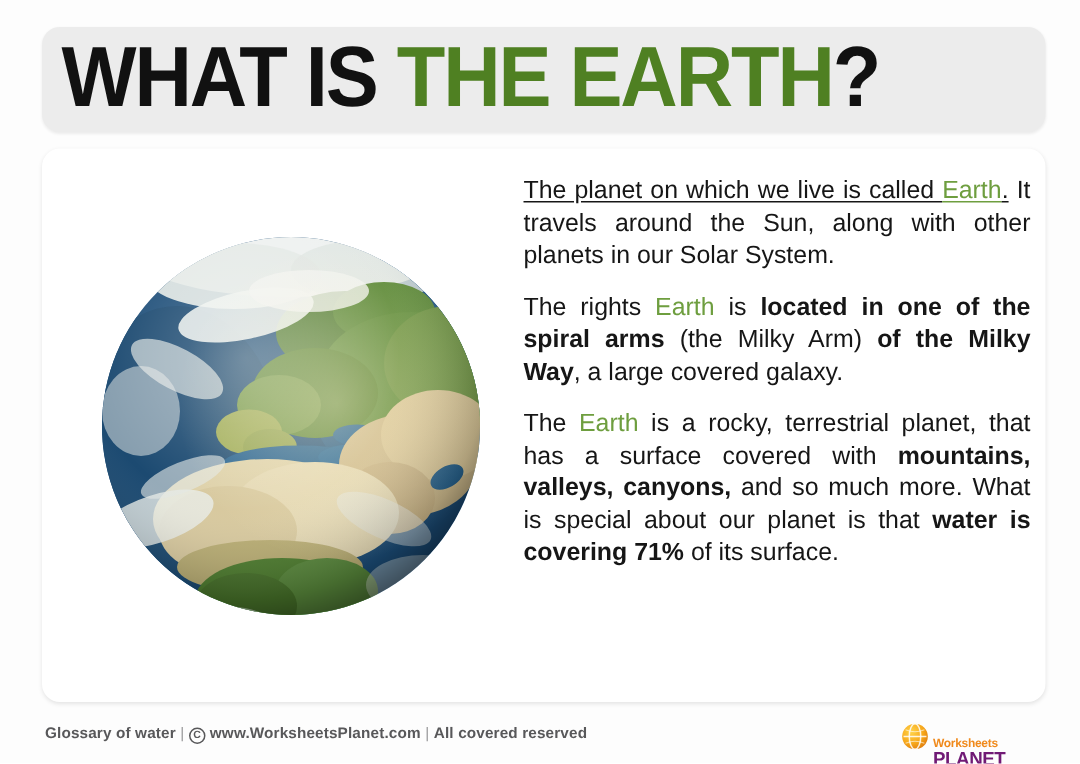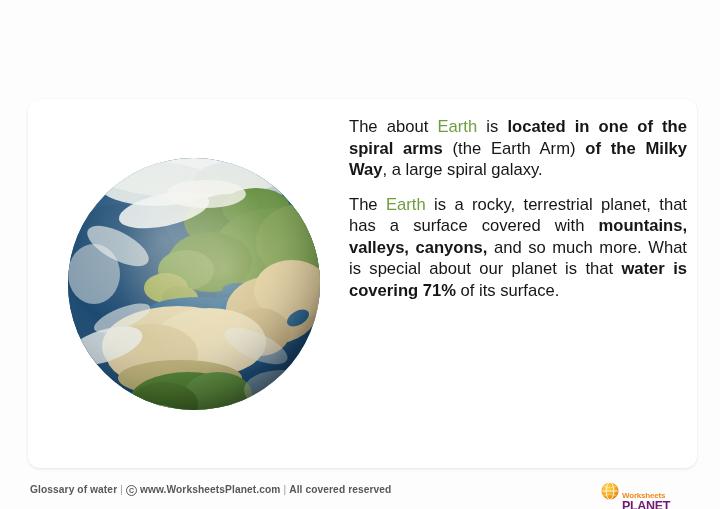--- a/index.html
+++ b/index.html
@@ -163,20 +163,27 @@
     color: #701a75;
     line-height: 13px;
     white-space: nowrap;
   }
 </style>
 </head>
 <body>
 
 <div id="sheet">
 
+  <div id="header-card">
+    <div id="page-title">
+      <span id="title-scale">
+        <span class="t-black">WHAT IS </span><span class="t-green">THE EARTH</span><span class="t-black">?</span>
+      </span>
+    </div>
+  </div>
 
   <div id="content-card">
 
     <div id="globe-wrap">
       <svg id="globe-svg" width="268" height="268" viewBox="0 0 268 268">
         <defs>
           <clipPath id="sphereClip">
             <circle cx="134" cy="134" r="126"></circle>
           </clipPath>
           <radialGradient id="shade" cx="38%" cy="32%" r="78%">
@@ -250,22 +257,23 @@
 
           <circle cx="134" cy="134" r="126" fill="url(#glow)"></circle>
 
           <circle cx="134" cy="134" r="126" fill="url(#shade)"></circle>
         </g>
       </svg>
     </div>
 
     <div id="text-column">
 
-
-      <p class="para"><span>The about </span><span class="g">Earth</span><span> is </span><span class="b">located in one of the spiral arms </span><span>(the Earth Arm)</span><span class="b"> of the Milky Way</span><span>, a large spiral galaxy.</span></p>
+      <p class="para lead"><span class="u">The planet on which we live is called </span><span class="gu">Earth</span><span class="u">.</span><span> It travels around the Sun, along with other planets in our Solar System.</span></p>
+
+      <p class="para"><span>The rights </span><span class="g">Earth</span><span> is </span><span class="b">located in one of the spiral arms </span><span>(the Milky Arm)</span><span class="b"> of the Milky Way</span><span>, a large covered galaxy.</span></p>
 
       <p class="para"><span>The </span><span class="g">Earth</span><span> is a rocky, terrestrial planet, that has a surface covered with </span><span class="b">mountains, valleys, canyons,</span><span> and so much more. What is special about our planet is that </span><span class="b">water is covering 71%</span><span> of its surface.</span></p>
 
     </div>
   </div>
 
   <div id="footer">
     <div id="footer-text"><span>Glossary of water</span><span class="sep">|</span><span class="copy-mark">C</span>&nbsp;<span>www.WorksheetsPlanet.com</span><span class="sep">|</span><span>All covered reserved</span></div>
 
     <div id="brand-logo">

